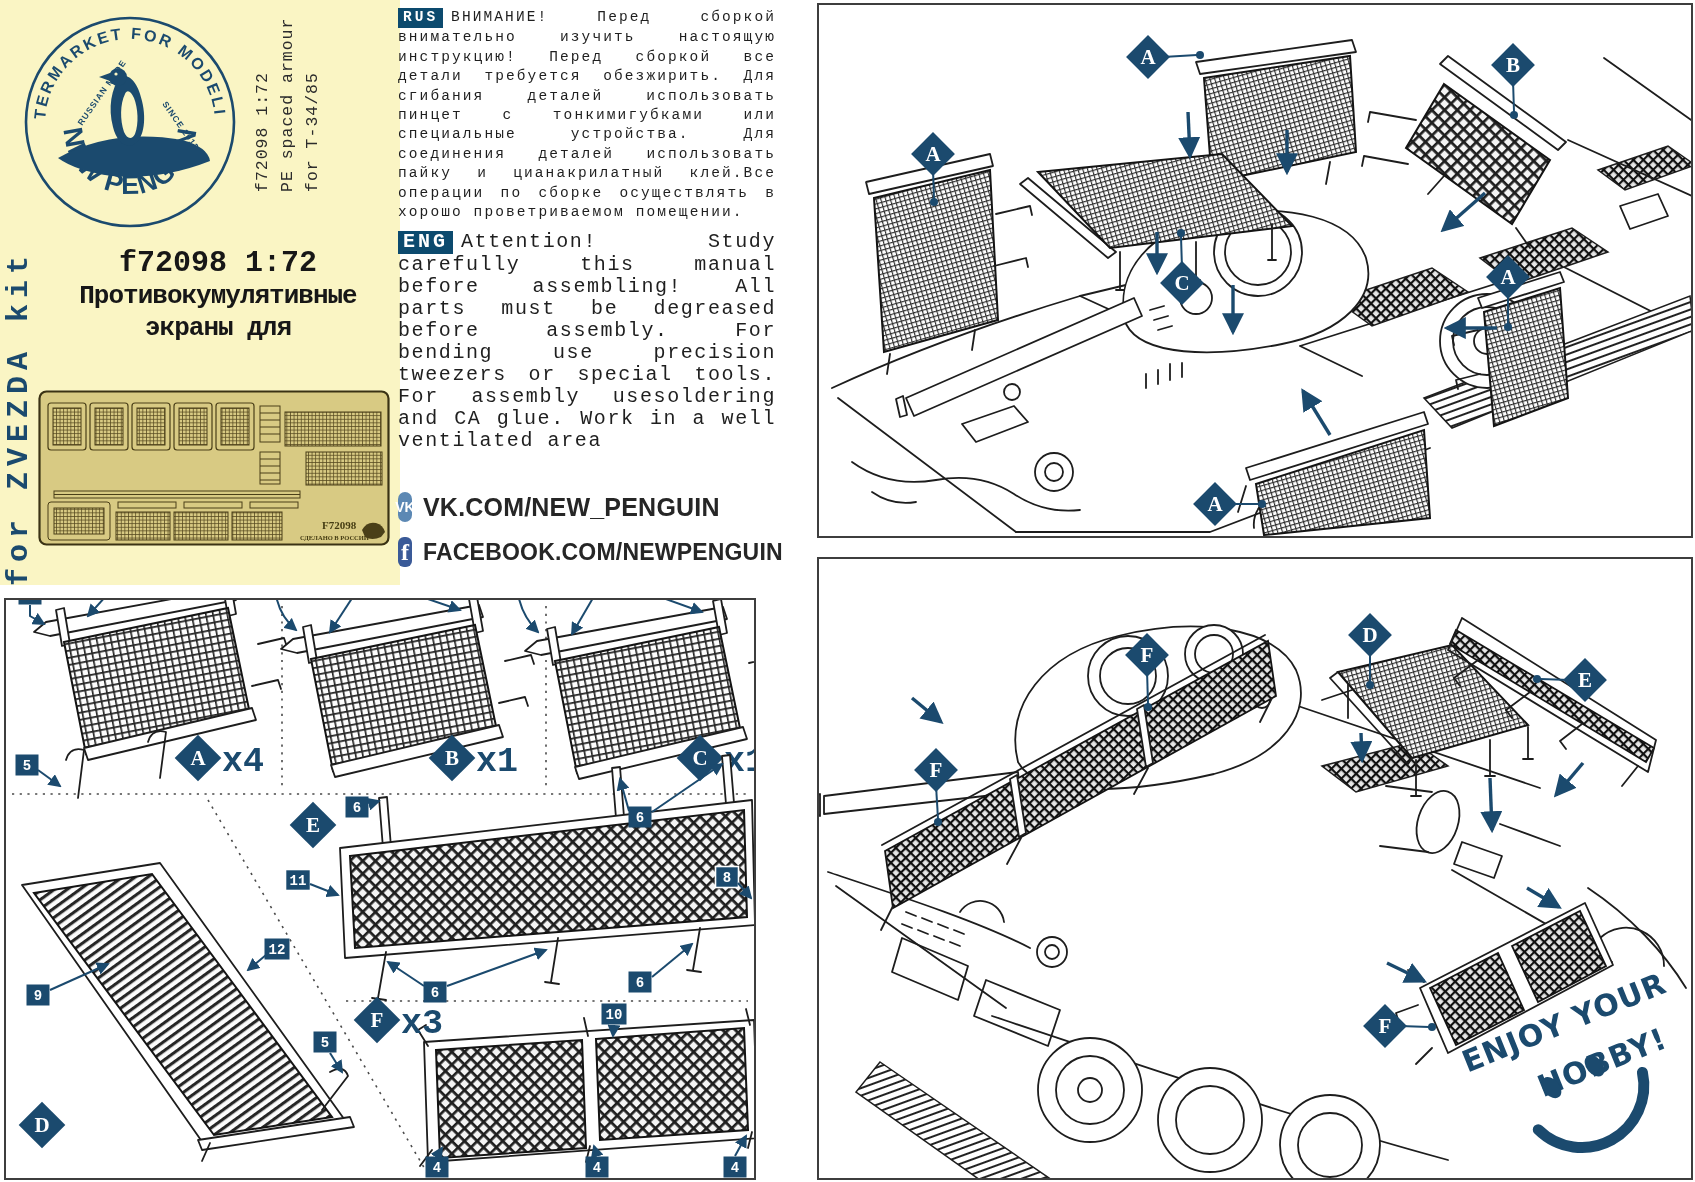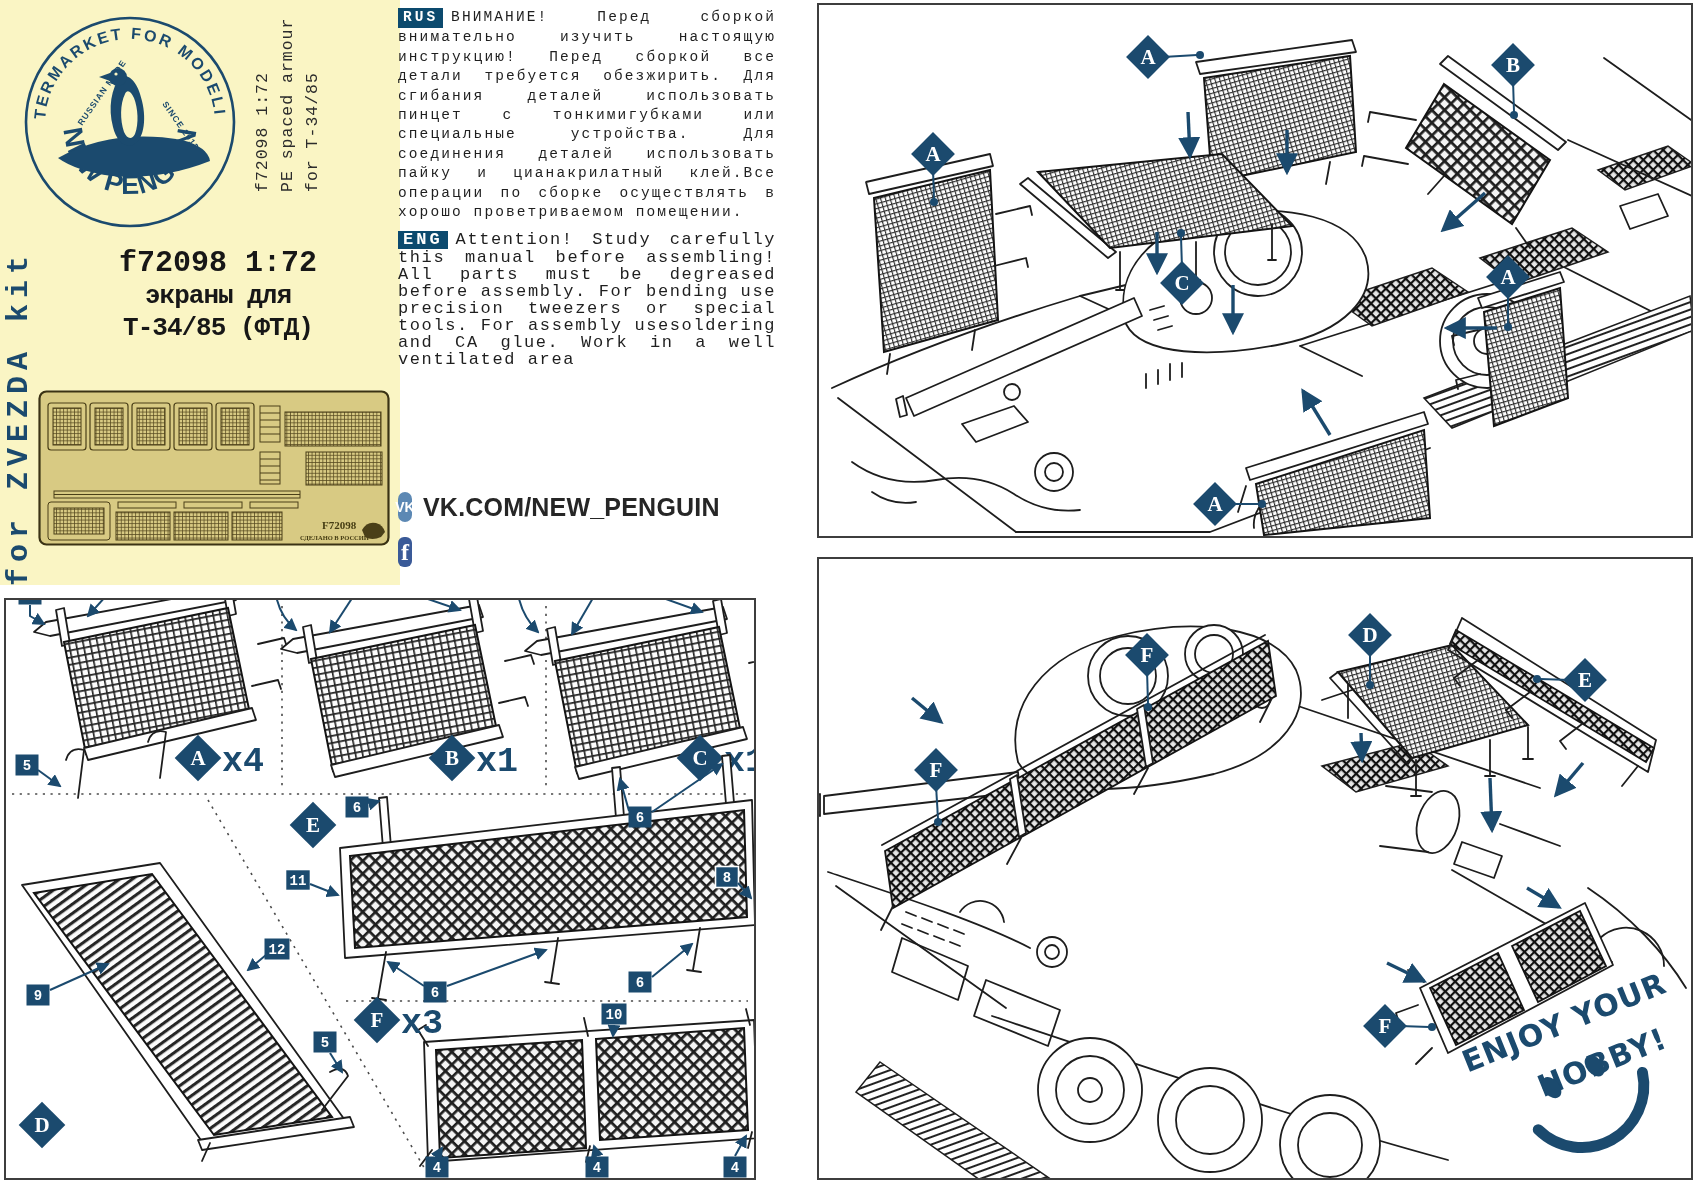--- a/index.html
+++ b/index.html
@@ -15,21 +15,21 @@
     font-family:"Liberation Mono","DejaVu Sans Mono",monospace;font-size:16.5px;line-height:25px;color:#2c2c2c;letter-spacing:1px;white-space:nowrap}
   .title{position:absolute;left:40px;top:246px;width:356px;text-align:center;font-family:"Liberation Mono","DejaVu Sans Mono",monospace;
     font-weight:bold;color:#171717}
   .title .t1{font-size:30px;line-height:34px}
   .title .t2{font-size:26px;line-height:32px;letter-spacing:-1px}
   .zvezda{position:absolute;left:2px;top:236px;height:350px;writing-mode:vertical-rl;transform:rotate(180deg);
     font-family:"Liberation Mono","DejaVu Sans Mono",monospace;font-weight:bold;font-size:30px;color:#1B4A6E;letter-spacing:6px;white-space:nowrap}
   .fret-wrap{position:absolute;left:38px;top:390px}
   .note{position:absolute;font-family:"Liberation Mono","DejaVu Sans Mono",monospace;color:#1f1f1f;text-align:justify;margin:0}
   .rus{left:398px;top:8px;width:378px;font-size:14.5px;line-height:19.4px;letter-spacing:2.1px}
-  .eng{left:398px;top:231px;width:378px;font-size:17px;line-height:17px;letter-spacing:1.6px}
+  .eng{left:398px;top:231px;width:378px;font-size:20px;line-height:22px;letter-spacing:1.6px}
   .badge{display:inline-block;background:#0c4a6e;color:#fff;font-weight:bold;padding:0 5px 1px 5px;letter-spacing:3px;margin-right:8px}
   .social{position:absolute;left:398px;display:flex;align-items:center;gap:11px;cursor:pointer}
   .vk-row{top:492px}
   .fb-row{top:537px}
   .sicon{width:14px;height:30px;color:#fff;display:flex;align-items:center;justify-content:center;font-weight:bold;flex:0 0 auto}
   .vk-ic{background:#5C88B4;border-radius:7px;font-size:14px}
   .fb-ic{background:#3A5A98;border-radius:6px;font-family:"Liberation Serif",serif;font-size:24px}
   .slabel{font-weight:bold;font-size:25px;color:#262626;letter-spacing:0.2px}
   .fb-row .slabel{font-size:23px}
   
@@ -123,22 +123,22 @@
     </div>
 
     <div class="side-label">
       <div>f72098 1:72</div>
       <div>PE spaced armour</div>
       <div>for T-34/85</div>
     </div>
 
     <div class="title">
       <div class="t1">f72098 1:72</div>
+      <div class="t2">Противокумулятивные</div>
       <div class="t2">экраны для</div>
-      <div class="t2">Т-34/85 (ФТД)</div>
     </div>
 
     <div class="zvezda">for ZVEZDA kit</div>
 
     <div class="fret-wrap">
       <svg width="352" height="156" viewBox="0 0 352 156">
         <rect x="1.5" y="1.5" width="349" height="153" rx="7" fill="#D8CA83" stroke="#3a3214" stroke-width="2.2"></rect>
         <g stroke="#4a3f18" stroke-width="1.2" fill="#d8ca83">
           <rect x="10" y="13" width="38" height="47" rx="3"></rect>
             <rect x="52" y="13" width="38" height="47" rx="3"></rect>
@@ -186,20 +186,21 @@
   <p class="note eng">
     <span class="badge">ENG</span><span>Attention! Study carefully this manual before assembling! All parts must be degreased before assembly. For bending use precision tweezers or special tools. For assembly usesoldering and CA glue. Work in a well ventilated area</span>
   </p>
 
   <div class="social vk-row">
     <span class="sicon vk-ic">VK</span>
     <span class="slabel">VK.COM/NEW_PENGUIN</span>
   </div>
   <div class="social fb-row">
     <span class="sicon fb-ic">f</span>
+    <span class="slabel">FACEBOOK.COM/NEWPENGUIN</span>
   </div>
 </section>
 
 <section class="panel p-tr">
 <svg width="872" height="531" viewBox="819 5 872 531">
   <g>
     <path class="ink" d="M832 388 C910 352 1000 320 1080 296 L1128 318"></path>
     <path class="ink" d="M838 398 L1016 532"></path>
     <path class="ink" d="M1016 532 L1210 532 L1430 448"></path>
     <path class="ink" d="M1080 296 L1180 272"></path>

